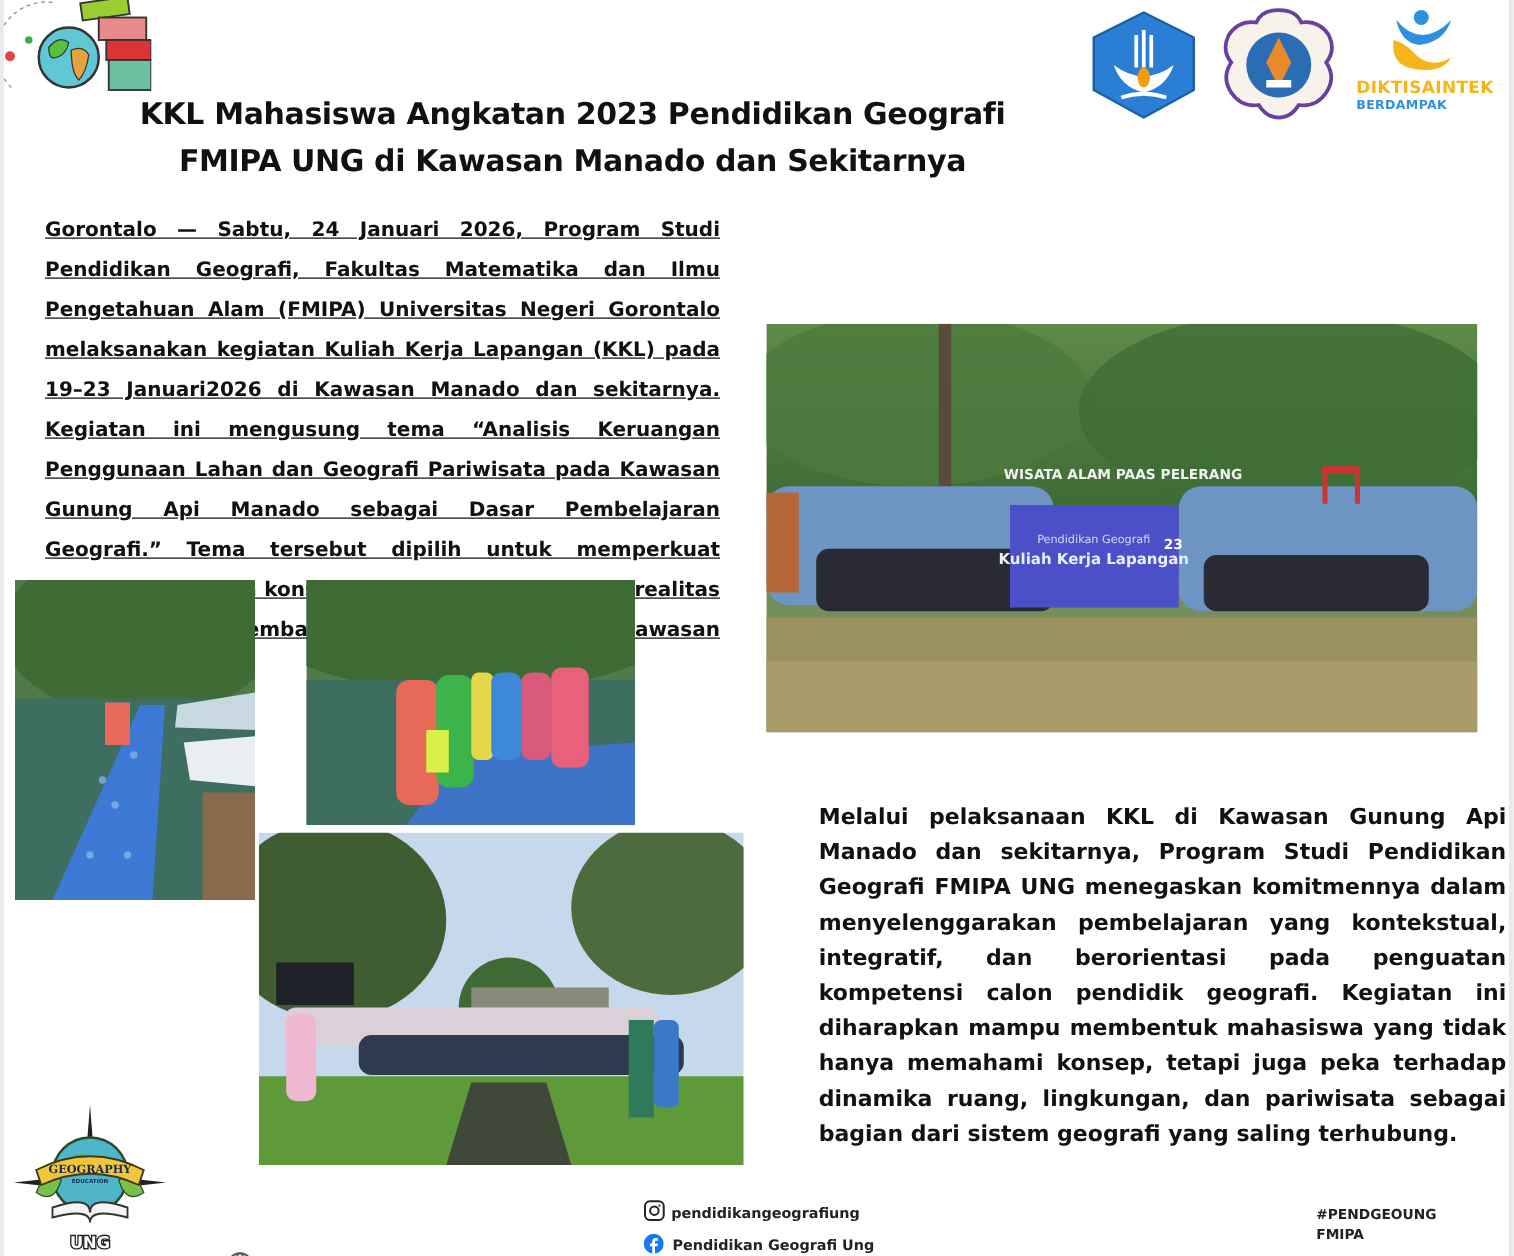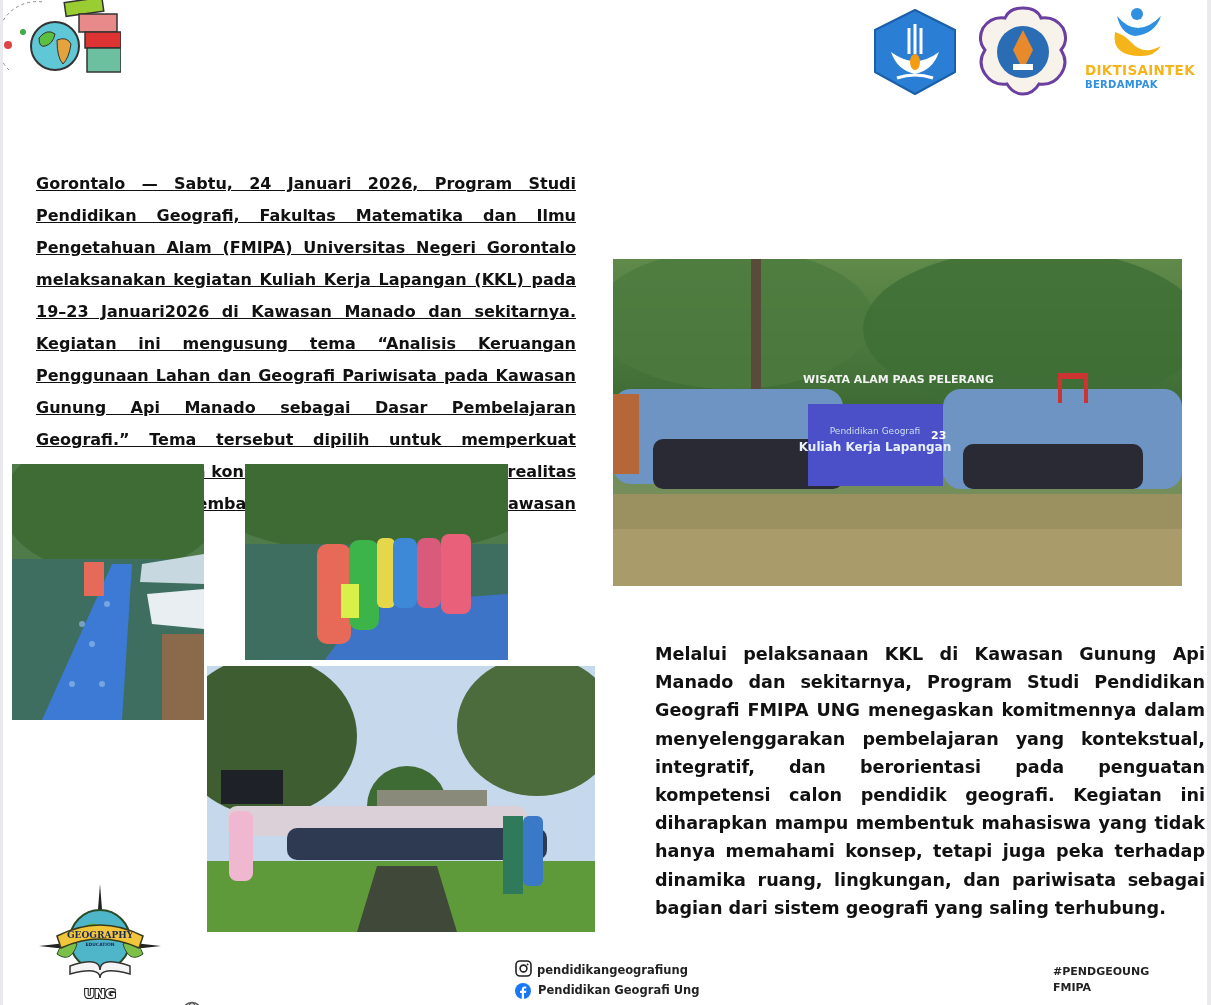--- a/index.html
+++ b/index.html
@@ -56,20 +56,24 @@
   <div class="abs" style="left:1100px;top:6px;width:60px;height:54px;">
     <svg width="60" height="54" viewBox="0 0 60 54">
       <circle cx="34" cy="8" r="6" fill="#2f8fe0"></circle>
       <path d="M14 10 q20 24 44 0 q-6 18 -26 20 q-14 -2 -18 -20z" fill="#2f8fe0"></path>
       <path d="M12 26 q-4 24 26 24 q14 0 20 -10 q-18 10 -30 -4 q-8 -8 -16 -10z" fill="#f4b41a"></path>
     </svg>
   </div>
   <div class="abs logo-text1" style="left:1082px;top:62px;">DIKTISAINTEK</div>
   <div class="abs logo-text2" style="left:1082px;top:79px;">BERDAMPAK</div>
 
+  <div class="abs title">
+    <div>KKL Mahasiswa Angkatan 2023 Pendidikan Geografi</div>
+    <div>FMIPA UNG di Kawasan Manado dan Sekitarnya</div>
+  </div>
 
   <div class="abs para para1">Gorontalo — Sabtu, 24 Januari 2026, Program Studi Pendidikan Geografi, Fakultas Matematika dan Ilmu Pengetahuan Alam (FMIPA) Universitas Negeri Gorontalo melaksanakan kegiatan Kuliah Kerja Lapangan (KKL) pada 19–23 Januari2026 di Kawasan Manado dan sekitarnya. Kegiatan ini mengusung tema “Analisis Keruangan Penggunaan Lahan dan Geografi Pariwisata pada Kawasan Gunung Api Manado sebagai Dasar Pembelajaran Geografi.” Tema tersebut dipilih untuk memperkuat keterkaitan antara konsep geografi teoritis dengan realitas spasial yang berkembang di wilayah vulkanik dan kawasan pariwisata.</div>
 
   <div class="abs photo" style="left:610px;top:259px;width:569px;height:327px;">
     <svg width="569" height="327" viewBox="0 0 569 327" preserveAspectRatio="none">
       <defs>
         <linearGradient id="g1" x1="0" y1="0" x2="0" y2="1">
           <stop offset="0" stop-color="#5f8a4a"></stop>
             <stop offset="0.45" stop-color="#3d6b34"></stop>
             <stop offset="0.62" stop-color="#6e8f5a"></stop>
@@ -157,21 +161,21 @@
         <rect x="80" y="162" width="260" height="32" rx="10"></rect>
       </g>
       <rect x="22" y="145" width="24" height="70" rx="8" fill="#f0b8d0"></rect>
       <rect x="316" y="150" width="20" height="70" rx="6" fill="#3a78c8"></rect>
       <rect x="296" y="150" width="20" height="78" fill="#2e7a5a"></rect>
     </svg>
   </div>
 
   <div class="abs para para2">Melalui pelaksanaan KKL di Kawasan Gunung Api Manado dan sekitarnya, Program Studi Pendidikan Geografi FMIPA UNG menegaskan komitmennya dalam menyelenggarakan pembelajaran yang kontekstual, integratif, dan berorientasi pada penguatan kompetensi calon pendidik geografi. Kegiatan ini diharapkan mampu membentuk mahasiswa yang tidak hanya memahami konsep, tetapi juga peka terhadap dinamika ruang, lingkungan, dan pariwisata sebagai bagian dari sistem geografi yang saling terhubung.</div>
 
-  <div class="abs" style="left:32px;top:882px;width:130px;height:122px;">
+  <div class="abs" style="left:4px;top:882px;width:130px;height:122px;">
     <svg width="130" height="122" viewBox="0 0 130 122">
       <polygon points="65,2 68,40 62,40" fill="#222"></polygon>
       <polygon points="4,64 40,60 40,68" fill="#222"></polygon>
       <polygon points="126,64 90,60 90,68" fill="#222"></polygon>
       <circle cx="65" cy="58" r="30" fill="#4eb6c8" stroke="#2a4a2a" stroke-width="2"></circle>
       <path d="M45 48 q12 -12 22 -2 q-4 12 -14 12z" fill="#5cae3c"></path>
       <path d="M22 72 q8 -20 20 -10 q-6 20 -20 10z" fill="#7cc04a" stroke="#2a4a2a"></path>
       <path d="M108 72 q-8 -20 -20 -10 q6 20 20 10z" fill="#7cc04a" stroke="#2a4a2a"></path>
       <path d="M22 54 q43 -22 86 0 l-4 12 q-39 -18 -78 0z" fill="#f2c63a" stroke="#3a3a1a" stroke-width="1.5"></path>
       <text x="65" y="56" text-anchor="middle" font-family="DejaVu Serif" font-weight="bold" font-size="9" fill="#1a2a5a">GEOGRAPHY</text>
@@ -196,21 +200,21 @@
     <span style="display:inline-block;width:17px;height:17px;">
       <svg width="17" height="17" viewBox="0 0 17 17">
           <rect x="1" y="1" width="15" height="15" rx="4" fill="none" stroke="#222" stroke-width="1.6"></rect>
           <circle cx="8.5" cy="8.5" r="3.4" fill="none" stroke="#222" stroke-width="1.6"></circle>
           <circle cx="12.6" cy="4.4" r="0.9" fill="#222"></circle>
         </svg>
     </span>
     <span class="footer-text">pendidikangeografiung</span>
   </div>
 
-  <div class="abs" style="left:512px;top:983px;height:20px;display:flex;align-items:flex-start;gap:7px;">
+  <div class="abs" style="left:512px;top:983px;height:20px;display:flex;align-items:flex-end;gap:7px;">
     <span style="display:inline-block;width:16px;height:16px;">
       <svg width="16" height="16" viewBox="0 0 16 16">
           <circle cx="8" cy="8" r="8" fill="#1877f2"></circle>
           <path d="M9 16V10h2l.3-2.2H9V6.5c0-.6.2-1 1.1-1h1.2V3.5c-.2 0-.9-.1-1.7-.1-1.7 0-2.8 1-2.8 2.9v1.5H5V10h1.8v6z" fill="#fff"></path>
         </svg>
     </span>
     <span class="footer-text">Pendidikan Geografi Ung</span>
   </div>
 
   <div class="abs hashtag" style="left:1050px;top:964px;width:110px;">

